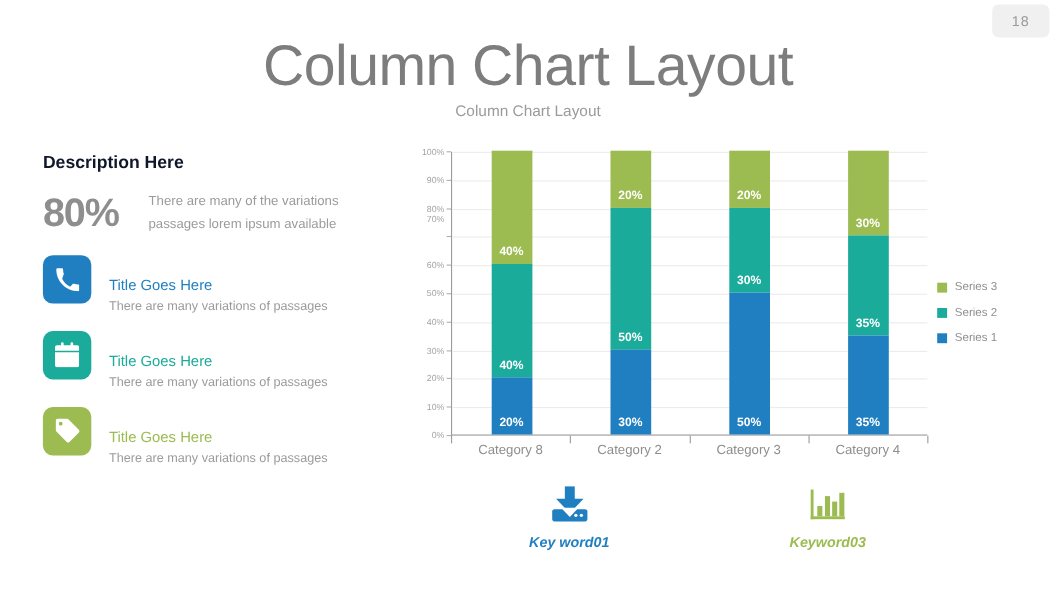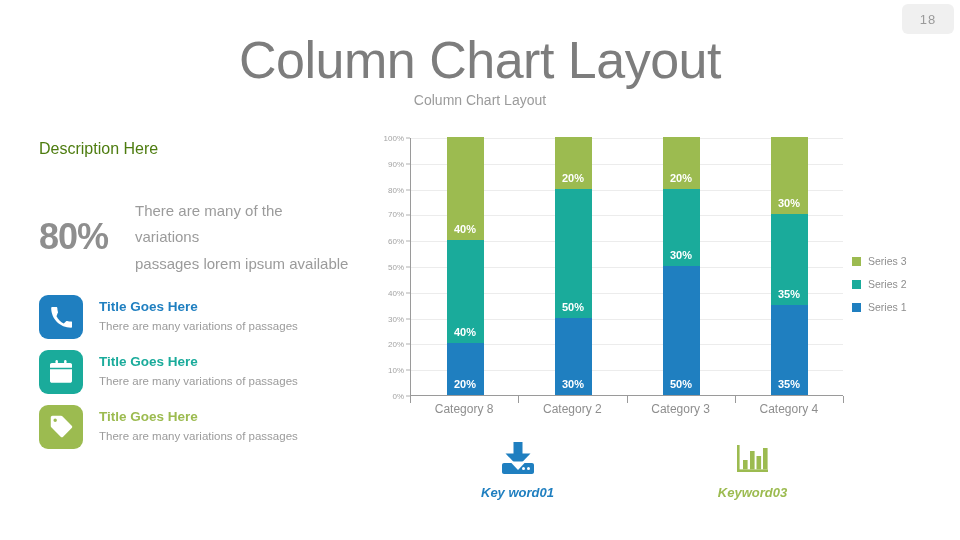--- a/index.html
+++ b/index.html
@@ -29,39 +29,39 @@
   }
   .sub-title {
     position: absolute; top: 92px; left: 0; width: 960px;
     text-align: center;
     font-size: 14px; color: #9b9b9b; font-weight: 400;
   }
 
   
   .left { position: absolute; left: 39px; top: 140px; width: 310px; }
   .desc-heading {
-    font-size: 16px; font-weight: normal; color: #4d7c0f;
-    margin-bottom: 40px;
+    font-size: 16px; font-weight: bold; color: #0f172a;
+    margin-bottom: 14px;
   }
   .stat-row { display: flex; align-items: center; margin-bottom: 18px; }
   .stat-num {
     font-size: 36px; font-weight: bold; color: #8e8e8e;
     line-height: 1; letter-spacing: -1px; width: 96px; flex: none;
   }
-  .stat-text { font-size: 15px; color: #9b9b9b; line-height: 1.75; }
+  .stat-text { font-size: 12px; color: #9b9b9b; line-height: 1.75; }
   .para { font-size: 12.5px; color: #9b9b9b; line-height: 1.85; margin-bottom: 20px; }
 
   .feature { display: flex; align-items: flex-start; margin-bottom: 11px; }
   .feat-icon {
     width: 44px; height: 44px; border-radius: 9px; flex: none;
     display: flex; align-items: center; justify-content: center;
     margin-right: 16px;
   }
   .feat-body { padding-top: 2px; }
-  .feat-title { font-size: 13.5px; font-weight: bold; line-height: 1.5; }
+  .feat-title { font-size: 13.5px; font-weight: normal; line-height: 1.5; margin-top: 16px; }
   .feat-sub { font-size: 11.5px; color: #9b9b9b; line-height: 1.7; }
 
   
   .chart-wrap { position: absolute; left: 373px; top: 138px; width: 470px; height: 296px; }
   .y-labels { position: absolute; left: 0; top: 0; width: 31px; height: 258px; }
   .y-lab {
     position: absolute; right: 0; font-size: 8px; color: #a3a3a3;
     transform: translateY(-50%); text-align: right; white-space: nowrap;
   }
   .y-tick {
@@ -175,21 +175,21 @@
 
   <div class="chart-wrap">
     <div class="y-labels" id="y-labels">
         <div class="y-lab" style="top: 258px;">0%</div>
         <div class="y-lab" style="top: 232.2px;">10%</div>
         <div class="y-lab" style="top: 206.4px;">20%</div>
         <div class="y-lab" style="top: 180.6px;">30%</div>
         <div class="y-lab" style="top: 154.8px;">40%</div>
         <div class="y-lab" style="top: 129px;">50%</div>
         <div class="y-lab" style="top: 103.2px;">60%</div>
-        <div class="y-lab" style="top: 76px;">70%</div>
+        <div class="y-lab" style="top: 61px;">70%</div>
         <div class="y-lab" style="top: 51.6px;">80%</div>
         <div class="y-lab" style="top: 25.8px;">90%</div>
         <div class="y-lab" style="top: 0px;">100%</div>
       </div>
     <div class="plot" id="plot">
       <div id="gridlines">
           <div class="gridline" style="top: 232.2px;"></div>
           <div class="gridline" style="top: 206.4px;"></div>
           <div class="gridline" style="top: 180.6px;"></div>
           <div class="gridline" style="top: 154.8px;"></div>

